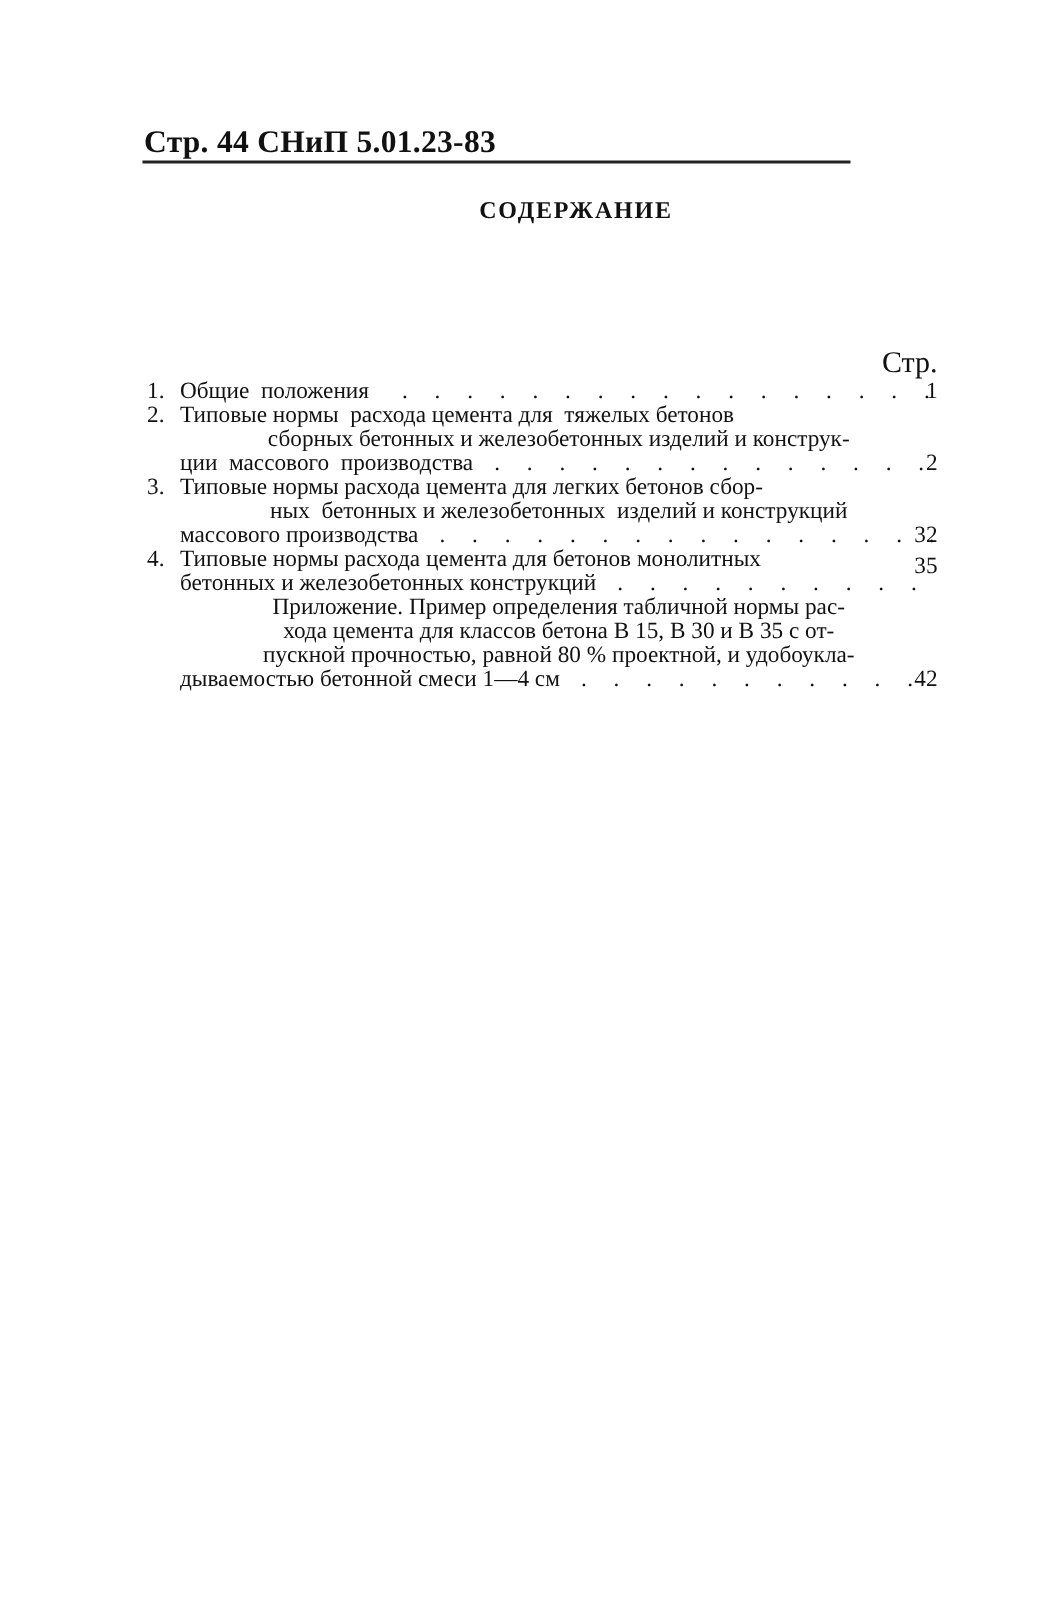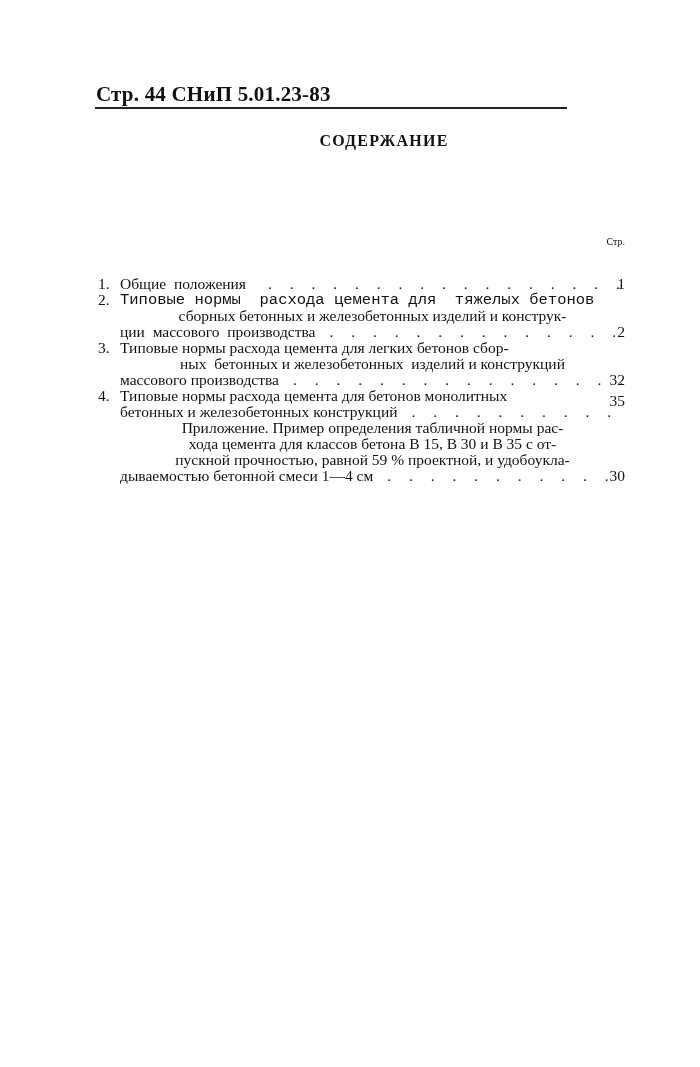--- a/index.html
+++ b/index.html
@@ -2,21 +2,21 @@
 <html><head>
 <meta charset="utf-8">
 <style>
   html, body { margin: 0; padding: 0; background: #ffffff; }
   body { width: 700px; height: 1067px; position: relative; overflow: hidden;
          font-family: "Liberation Serif", "DejaVu Serif", serif; color: #111; }
   .header { position: absolute; left: 96px; top: 82px; font-weight: bold; font-size: 21px; letter-spacing: 0.2px; }
   .rule { position: absolute; left: 95px; top: 107px; width: 472px; height: 2px; background: #222; }
   .title { position: absolute; left: 0; width: 768px; top: 132px; text-align: center; font-weight: bold; font-size: 16px; letter-spacing: 1.2px; }
   .toc { position: absolute; left: 98px; top: 234px; width: 527px; font-size: 15.5px; line-height: 16px; }
-  .pcol { text-align: right; font-size: 10px; margin-bottom: 26px; }
+  .pcol { text-align: right; font-size: 20px; margin-bottom: 3px; }
   .entry { position: relative; }
   .line { display: flex; white-space: nowrap; }
   .num { width: 22px; flex: 0 0 22px; }
   .txt { flex: 1; overflow: hidden; }
   .cont { padding-left: 22px; justify-content: center; }
   .pg { position: absolute; right: 0; }
   .lead { display: flex; white-space: nowrap; padding-left: 22px; justify-content: space-between; }
   .lead .t { flex: 0 0 auto; }
   .lead .d { flex: 1; overflow: hidden; padding-left: 14px; padding-right: 60px; word-spacing: 14px; }
 </style>
@@ -37,21 +37,21 @@
         <span style="white-space:pre;">Общие  положения</span>
         <span class="d" style="flex:1;overflow:hidden;padding-left:22px;padding-right:50px;word-spacing:14px;">. . . . . . . . . . . . . . . . . .</span>
       </span>
     </div>
     <span class="pg" style="top:0;">1</span>
   </div>
 
   <div class="entry">
     <div class="line">
       <span class="num">2.</span>
-      <span class="txt" style="white-space:pre;font-family:Liberation Mono, monospace;">Типовые нормы  расхода цемента для  тяжелых бетонов</span>
+      <span class="txt" style="white-space:pre;">Типовые нормы  расхода цемента для  тяжелых бетонов</span>
     </div>
     <div class="line cont">
         <span>сборных бетонных и железобетонных изделий и конструк-</span>
       </div>
     <div class="lead">
       <span class="t" style="white-space:pre;">ции  массового  производства</span>
       <span class="d">. . . . . . . . . . . . . . . . . .</span>
     </div>
     <span class="pg" style="top:32px;">2</span>
   </div>
@@ -84,21 +84,21 @@
   </div>
 
   <div class="entry">
     <div class="line cont">
         <span>Приложение. Пример определения табличной нормы рас-</span>
       </div>
     <div class="line cont">
         <span>хода цемента для классов бетона В 15, В 30 и В 35 с от-</span>
       </div>
     <div class="line cont">
-        <span>пускной прочностью, равной 59 % проектной, и удобоукла-</span>
+        <span>пускной прочностью, равной 80 % проектной, и удобоукла-</span>
       </div>
     <div class="lead">
       <span class="t">дываемостью бетонной смеси 1—4 см</span>
       <span class="d">. . . . . . . . . . . . . . . . . .</span>
     </div>
-    <span class="pg" style="top:48px;">30</span>
+    <span class="pg" style="top:48px;">42</span>
   </div>
 </div>
 
 </body></html>

